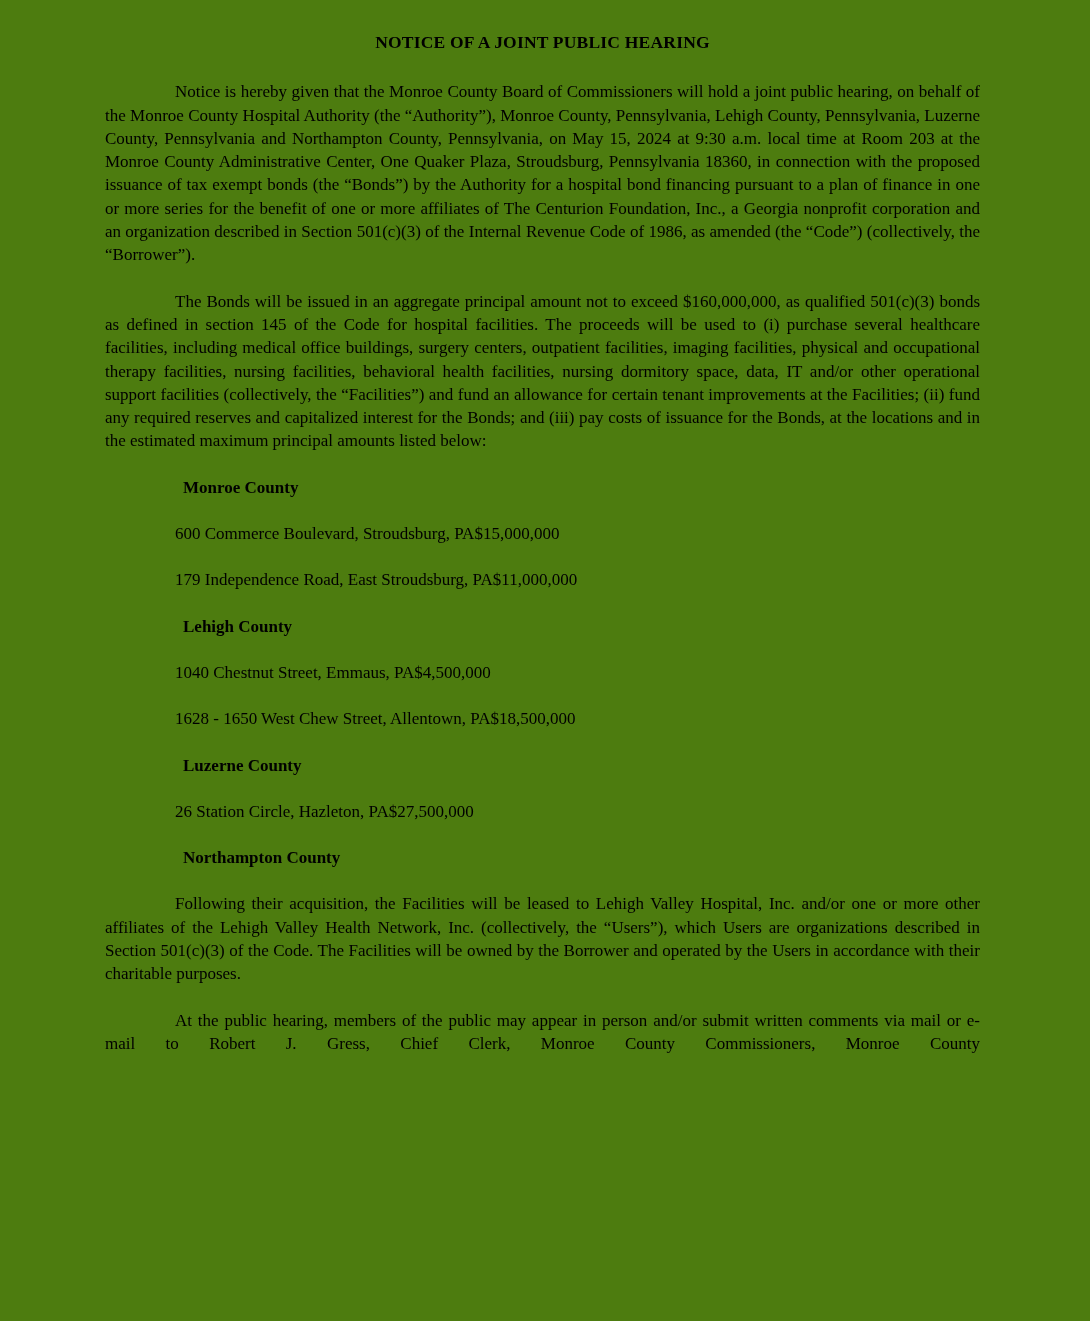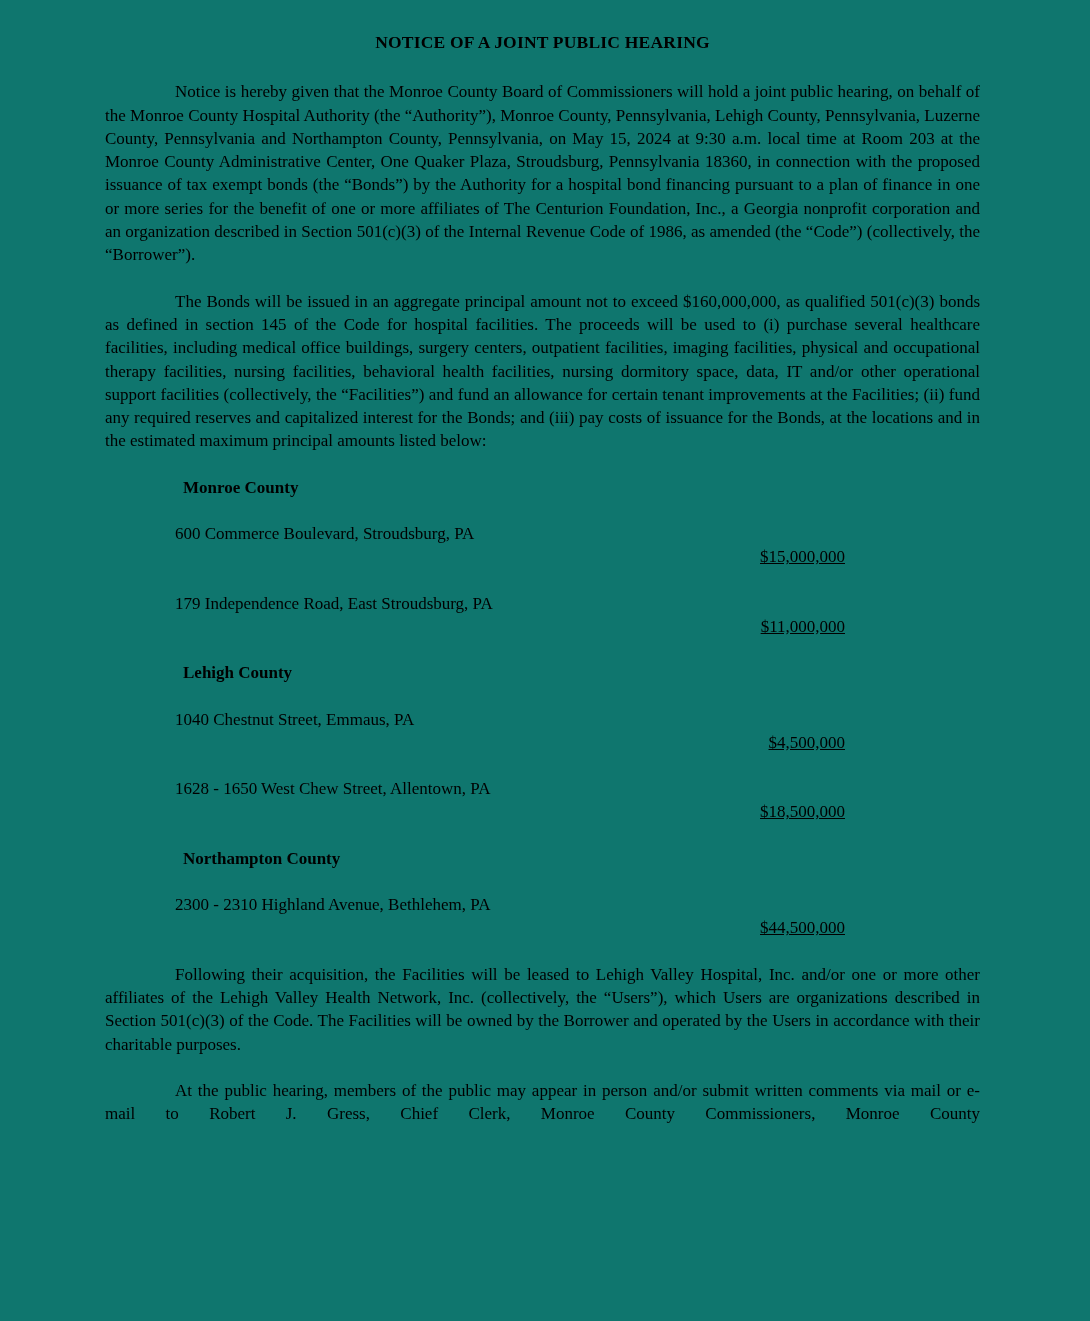--- a/index.html
+++ b/index.html
@@ -4,21 +4,21 @@
 <style>
   html, body {
     margin: 0;
     padding: 0;
     background: #ffffff;
   }
   .page {
     position: relative;
     width: 1090px;
     height: 1321px;
-    background: #0f766e;
+    background: #4d7c0f;
     box-sizing: border-box;
     padding: 31px 110px 0 105px;
     font-family: "Liberation Serif", serif;
     font-size: 17px;
     line-height: 23.3px;
     color: #000000;
     overflow: hidden;
   }
   .doc-title {
     font-size: 17.5px;
@@ -40,29 +40,27 @@
     padding-right: 135px;
   }
   .county-name {
     font-weight: bold;
     margin: 0 0 23px 8px;
   }
   .list-row {
     display: flex;
     justify-content: flex-start;
     margin: 0 0 23px 0;
-    flex-direction: column;
   }
   .address {
     white-space: nowrap;
   }
   .amount {
     text-align: right;
     white-space: nowrap;
-    text-decoration: underline;
   }
   .doc-footer {
     position: absolute;
     left: 105px;
     top: 1341px;
     font-family: Liberation Serif, serif;
     font-size: 13.5px;
     line-height: 16px;
     color: #000000;
   }
@@ -97,27 +95,30 @@
       <div class="list-row">
         <span class="address">1040 Chestnut Street, Emmaus, PA</span>
         <span class="amount">$4,500,000</span>
       </div>
       <div class="list-row">
         <span class="address">1628 - 1650 West Chew Street, Allentown, PA</span>
         <span class="amount">$18,500,000</span>
       </div>
     </div>
 
+    <div>
+      <div class="county-name">Luzerne County</div>
+      <div class="list-row">
+        <span class="address">26 Station Circle, Hazleton, PA</span>
+        <span class="amount">$27,500,000</span>
+      </div>
+    </div>
 
     <div>
       <div class="county-name">Northampton County</div>
-      <div class="list-row">
-        <span class="address">2300 - 2310 Highland Avenue, Bethlehem, PA</span>
-        <span class="amount">$44,500,000</span>
-      </div>
     </div>
 
   </div>
 
   <p class="body-para">Following their acquisition, the Facilities will be leased to Lehigh Valley Hospital, Inc. and/or one or more other affiliates of the Lehigh Valley Health Network, Inc. (collectively, the “Users”), which Users are organizations described in Section 501(c)(3) of the Code. The Facilities will be owned by the Borrower and operated by the Users in accordance with their charitable purposes.</p>
 
   <p class="body-para last-justify">At the public hearing, members of the public may appear in person and/or submit written comments via mail or e-mail to Robert J. Gress, Chief Clerk, Monroe County Commissioners, Monroe County</p>
 
   <div class="doc-footer">DMFIRM #411884746 v6</div>
 

